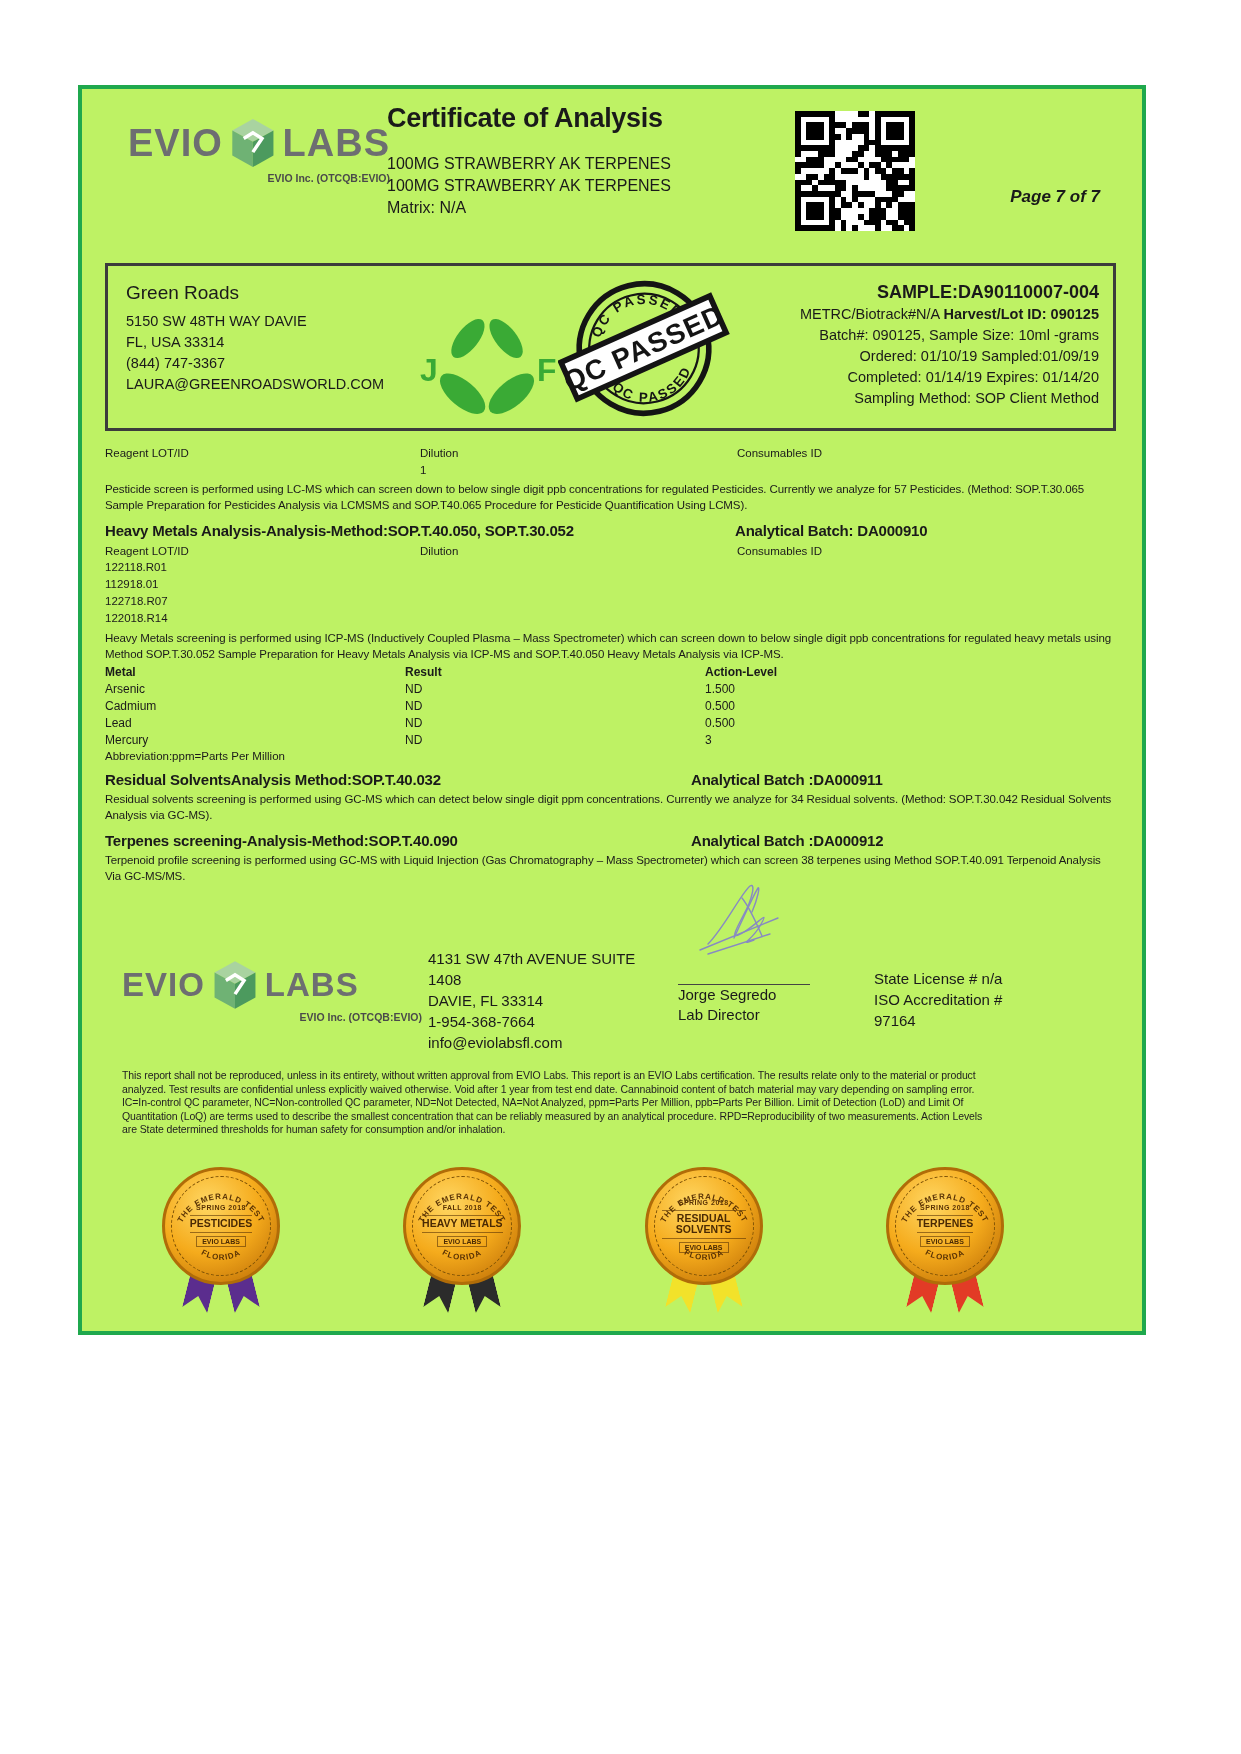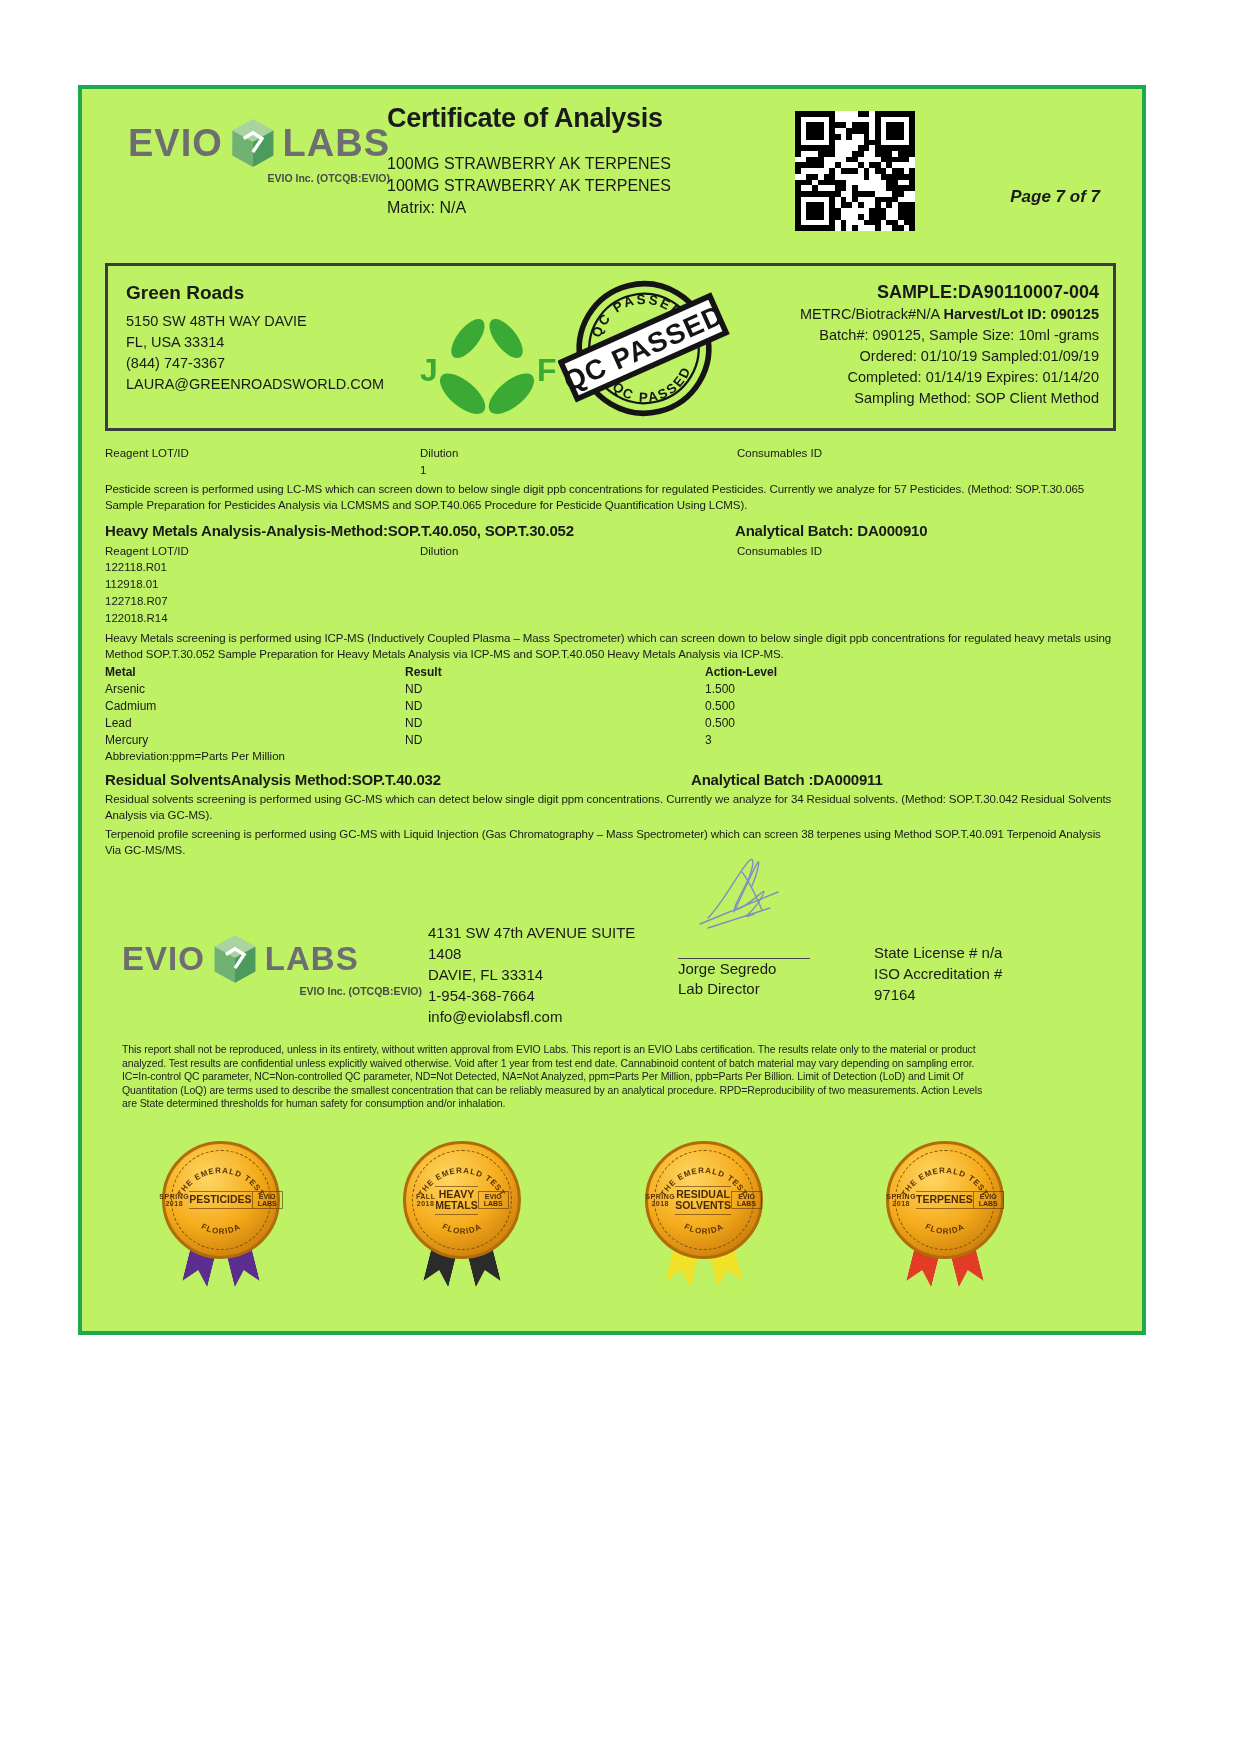--- a/index.html
+++ b/index.html
@@ -25,21 +25,21 @@
   .qr { position:absolute; left:713px; top:22px; width:120px; height:120px; }
   .qr svg { width:100%; height:100%; }
   .page-label { position:absolute; right:42px; top:98px; font-size:17px; font-weight:700;font-style:italic; }
 
   
   .client-box {
     margin:6px 26px 0 23px; height:168px; border:3px solid #3c3c3c;
     box-sizing:border-box; display:flex; padding:12px 14px 8px 18px;
   }
   .client-info { width:292px; }
-  .client-name { font-size:19px; font-weight:700; margin:4px 0 7px 0; }
+  .client-name { font-size:19px; font-weight:400; margin:4px 0 7px 0; }
   .client-line { font-size:14.5px; line-height:21px; }
   .jf-logo { width:138px; height:120px; align-self:flex-end; margin-bottom:-4px; }
   .stamp-wrap { width:172px; height:145px; margin-left:2px; margin-top:-2px; }
   .stamp-wrap svg { width:100%; height:100%; }
   .sample-info { flex:1; text-align:right; font-size:14.5px; line-height:21px; }
   .sample-id { font-size:18px; font-weight:700; line-height:24px; margin-top:2px; }
   .bold { font-weight:700; }
 
   
   .content { margin:14px 30px 0 23px; }
@@ -80,21 +80,21 @@
     position:absolute; left:2px; top:0; width:118px; height:118px; border-radius:50%;
     background:radial-gradient(circle at 38% 30%, #ffd763 0%, #f5ab1c 48%, #d0820d 78%, #a96507 100%);
     border:3px solid #b06c08; box-sizing:border-box; z-index:1;
   }
   .badge-circle::before {
     content:""; position:absolute; inset:6px; border:1px dashed #7e5206; border-radius:50%;
   }
   .badge-arcs { position:absolute; inset:0; width:100%; height:100%; }
   .badge-arc-text { font-size:8px; font-weight:700; fill:#5a3305; letter-spacing:1px; }
   .badge-inner {
-    position:absolute; inset:0; display:flex; flex-direction:row; align-items:center;
+    position:absolute; inset:0; display:flex; flex-direction:column; align-items:center;
     justify-content:center; text-align:center; padding:0 14px; box-sizing:border-box;
   }
   .badge-season { font-size:7px; font-weight:700; color:#5a3305; letter-spacing:0.5px; }
   .badge-title {
     font-size:10.5px; font-weight:800; color:#4a2a04; line-height:11.5px; margin:4px 0 3px 0;
     border-top:1px solid rgba(90,51,5,.6); border-bottom:1px solid rgba(90,51,5,.6); padding:2px 0;
   }
   .badge-org { font-size:7px; font-weight:700; color:#4a2a04; border:1px solid rgba(90,51,5,.6); padding:1px 5px; }
 </style>
 </head>
@@ -479,20 +479,24 @@
       <div>3</div>
     </div>
     <div class="abbrev">Abbreviation:ppm=Parts Per Million</div>
 
     <div class="section-heading">
       <span>Residual SolventsAnalysis Method:SOP.T.40.032</span>
       <span class="batch batch-near">Analytical Batch :DA000911</span>
     </div>
     <div class="desc">Residual solvents screening is performed using GC-MS which can detect below single digit ppm concentrations. Currently we analyze for 34 Residual solvents. (Method: SOP.T.30.042 Residual Solvents Analysis via GC-MS).</div>
 
+    <div class="section-heading">
+      <span>Terpenes screening-Analysis-Method:SOP.T.40.090</span>
+      <span class="batch batch-near">Analytical Batch :DA000912</span>
+    </div>
     <div class="desc">Terpenoid profile screening is performed using GC-MS with Liquid Injection (Gas Chromatography – Mass Spectrometer) which can screen 38 terpenes using Method SOP.T.40.091 Terpenoid Analysis Via GC-MS/MS.</div>
   </div>
 
   <div class="footer-row">
     <div class="footer-logo evio-logo" style="position:static;">
       <div class="logo-row">
         <span class="logo-word">EVIO</span>
         <svg class="logo-cube" viewBox="0 0 40 44">
           <polygon points="20,1 38,11 20,21 2,11" fill="#a9d3a0"></polygon>
           <polygon points="2,11 20,21 20,43 2,33" fill="#6fb274"></polygon>

